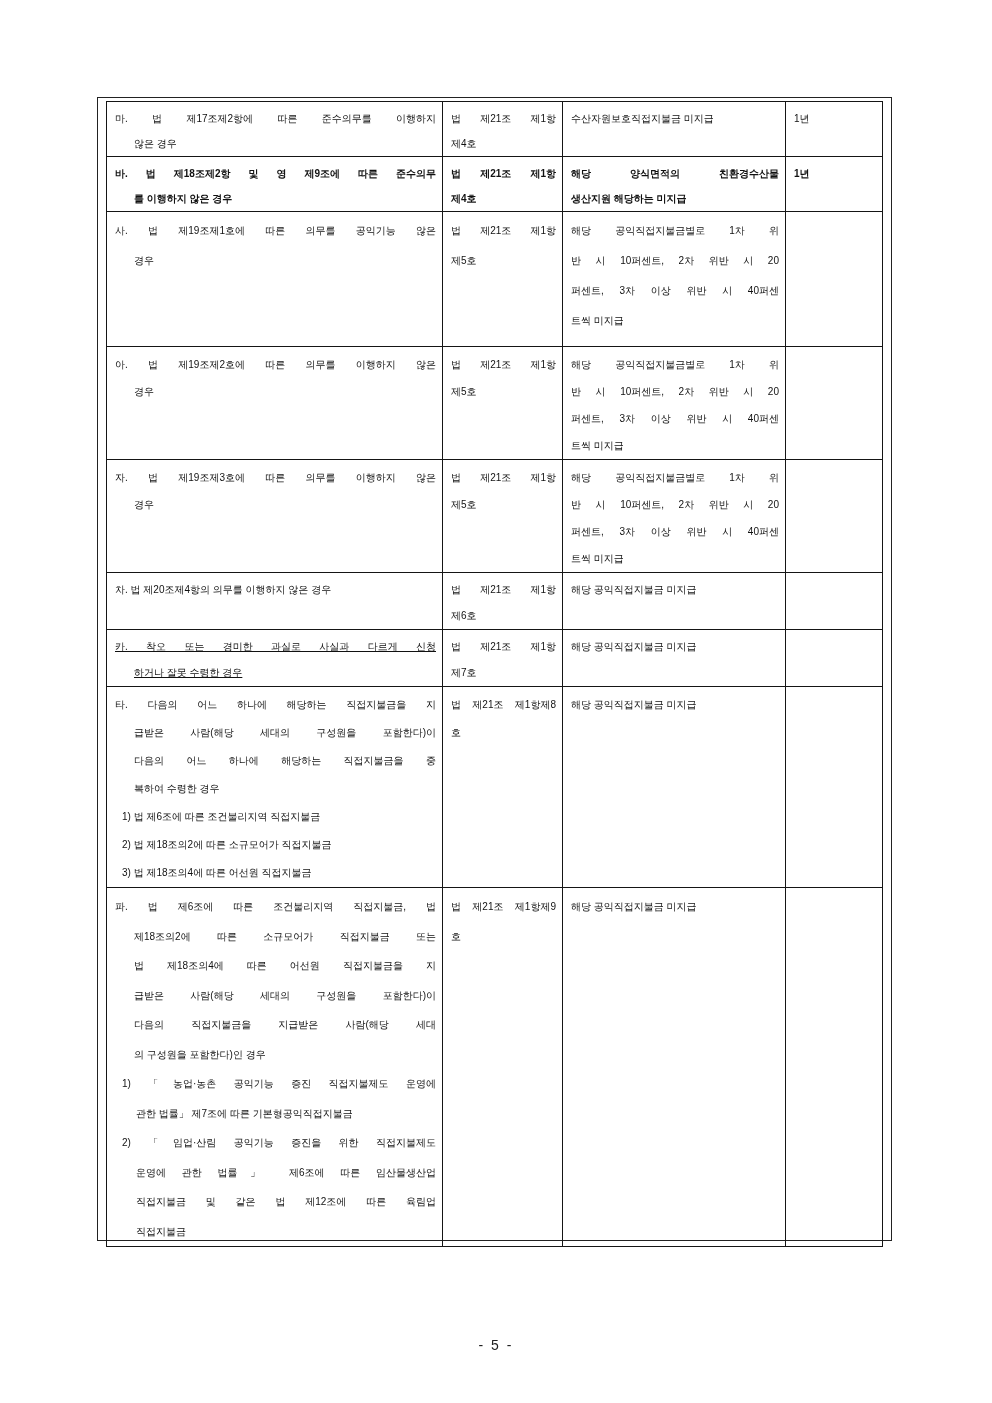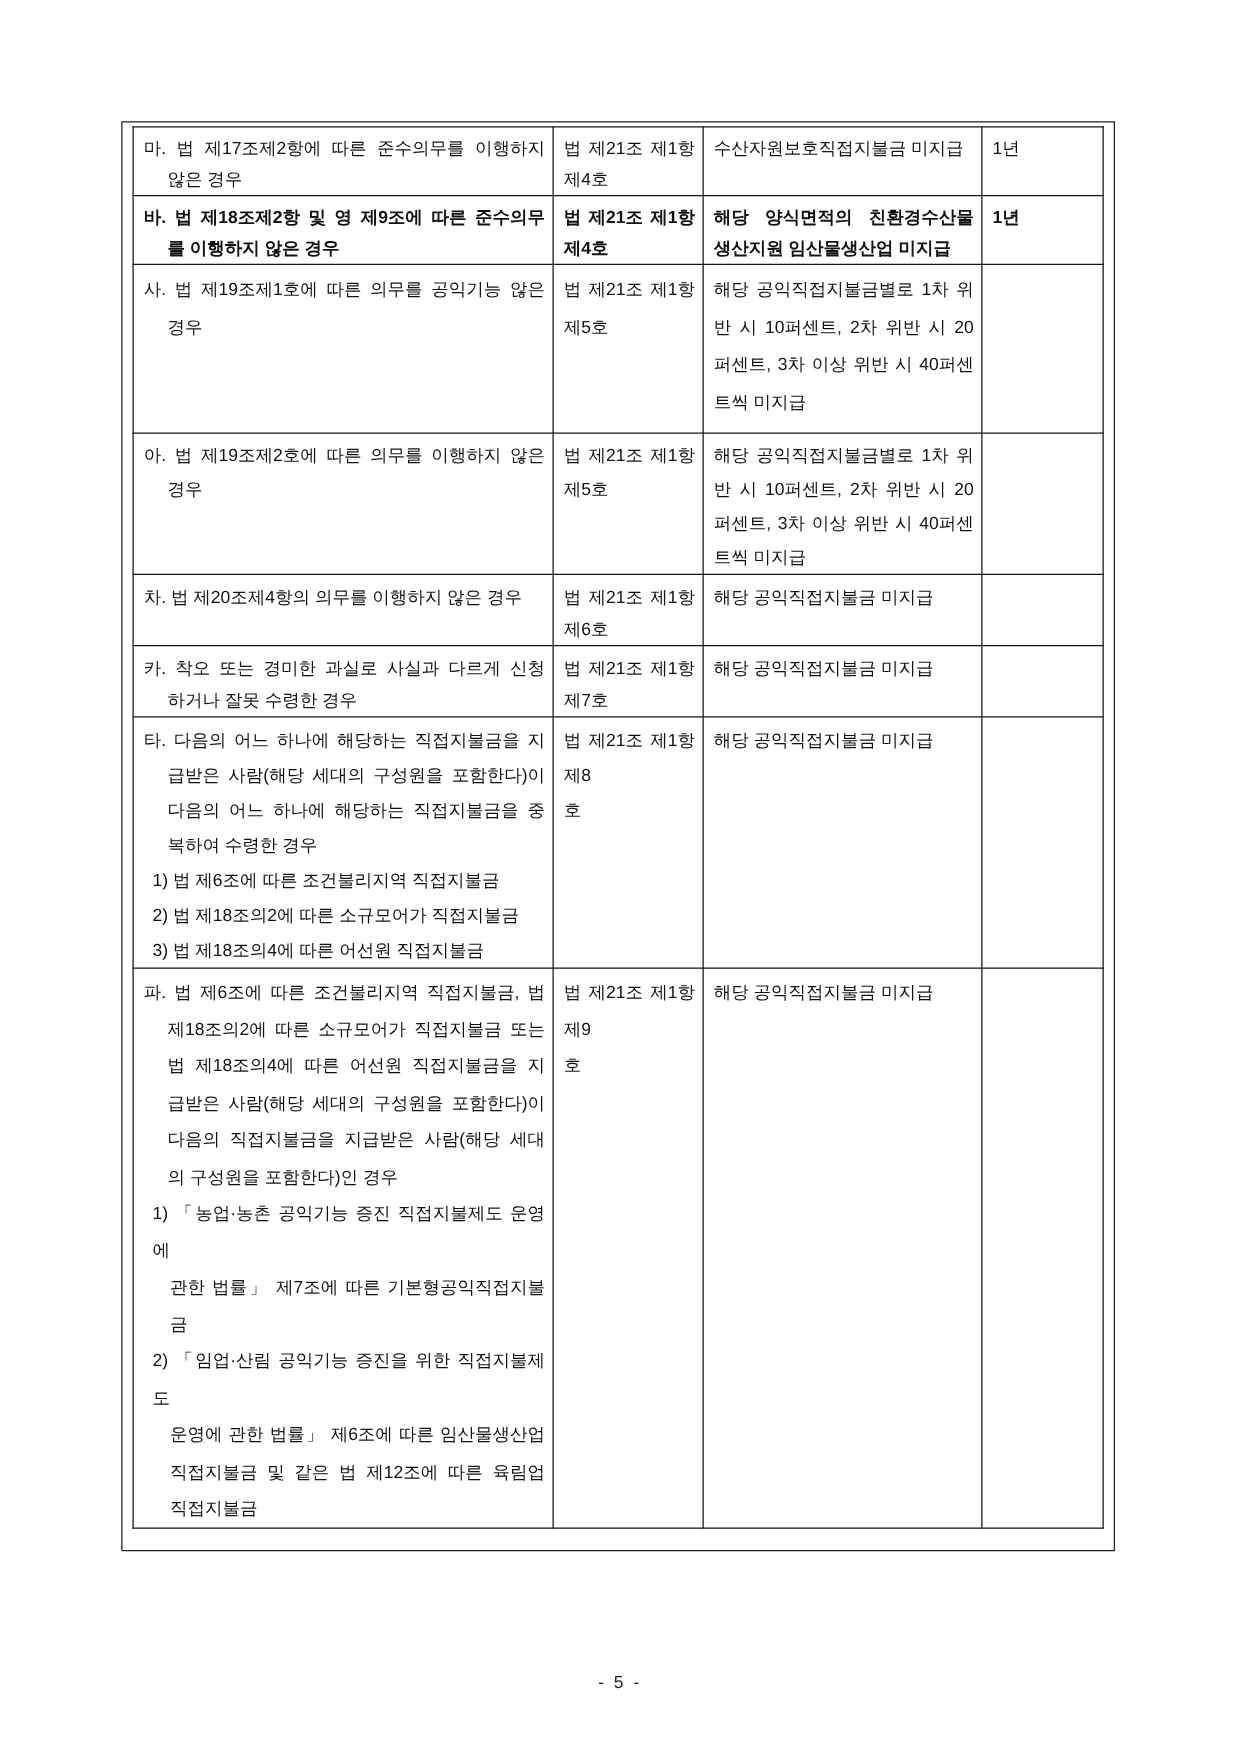--- a/index.html
+++ b/index.html
@@ -11,21 +11,21 @@
     position:absolute;left:97px;top:97px;width:795px;height:1144px;
     border:1.4px solid #222;box-sizing:border-box;background:#fff;
   }
   table.vt{
     position:absolute;left:106px;top:101px;width:776px;
     border-collapse:collapse;table-layout:fixed;
   }
   table.vt td{
     border:1.5px solid #151515;vertical-align:top;
     padding:4px 0 0 0;overflow:hidden;box-sizing:border-box;
-    font-size:14px;
+    font-size:10px;
   }
   .ln{text-align:justify;padding-right:6px;}
   .ln.j{text-align-last:justify;}
   .i-first{padding-left:8px;}
   .i-cont{padding-left:27px;}
   .i-num{padding-left:15px;}
   .i-numcont{padding-left:29px;}
   .page-number{
     position:absolute;top:1337px;left:0;width:992px;text-align:center;
     font-size:14px;letter-spacing:2px;color:#222;
@@ -64,21 +64,21 @@
         <td style="line-height: 25px;">
           <div class="ln i-first j">바. 법 제18조제2항 및 영 제9조에 따른 준수의무</div>
           <div class="ln i-cont">를 이행하지 않은 경우</div>
         </td>
         <td style="line-height: 25px;">
           <div class="ln i-first j">법 제21조 제1항</div>
           <div class="ln i-first">제4호</div>
         </td>
         <td style="line-height: 25px;">
           <div class="ln i-first j">해당 양식면적의 친환경수산물</div>
-          <div class="ln i-first">생산지원 임산물생산업 미지급</div>
+          <div class="ln i-first">생산지원 해당하는 미지급</div>
         </td>
         <td style="line-height: 25px;">
           <div class="ln i-first">1년</div>
         </td>
       </tr>
       <tr style="height: 135px;">
         <td style="line-height: 30px;">
           <div class="ln i-first j">사. 법 제19조제1호에 따른 의무를 공익기능 않은</div>
           <div class="ln i-cont">경우</div>
         </td>
@@ -104,35 +104,52 @@
           <div class="ln i-first">제5호</div>
         </td>
         <td style="line-height: 27px;">
           <div class="ln i-first j">해당 공익직접지불금별로 1차 위</div>
           <div class="ln i-first j">반 시 10퍼센트, 2차 위반 시 20</div>
           <div class="ln i-first j">퍼센트, 3차 이상 위반 시 40퍼센</div>
           <div class="ln i-first">트씩 미지급</div>
         </td>
         <td style="line-height: 27px;"></td>
       </tr>
+      <tr style="height: 112px;">
+        <td style="line-height: 27px;">
+          <div class="ln i-first j">자. 법 제19조제3호에 따른 의무를 이행하지 않은</div>
+          <div class="ln i-cont">경우</div>
+        </td>
+        <td style="line-height: 27px;">
+          <div class="ln i-first j">법 제21조 제1항</div>
+          <div class="ln i-first">제5호</div>
+        </td>
+        <td style="line-height: 27px;">
+          <div class="ln i-first j">해당 공익직접지불금별로 1차 위</div>
+          <div class="ln i-first j">반 시 10퍼센트, 2차 위반 시 20</div>
+          <div class="ln i-first j">퍼센트, 3차 이상 위반 시 40퍼센</div>
+          <div class="ln i-first">트씩 미지급</div>
+        </td>
+        <td style="line-height: 27px;"></td>
+      </tr>
       <tr style="height: 53px;">
         <td style="line-height: 26px;">
           <div class="ln i-first">차. 법 제20조제4항의 의무를 이행하지 않은 경우</div>
         </td>
         <td style="line-height: 26px;">
           <div class="ln i-first j">법 제21조 제1항</div>
           <div class="ln i-first">제6호</div>
         </td>
         <td style="line-height: 26px;">
           <div class="ln i-first">해당 공익직접지불금 미지급</div>
         </td>
         <td style="line-height: 26px;"></td>
       </tr>
       <tr style="height: 55px;">
-        <td style="line-height: 26px;">
+        <td style="line-height: 26px; text-decoration: underline;">
           <div class="ln i-first j">카. 착오 또는 경미한 과실로 사실과 다르게 신청</div>
           <div class="ln i-cont">하거나 잘못 수령한 경우</div>
         </td>
         <td style="line-height: 26px;">
           <div class="ln i-first j">법 제21조 제1항</div>
           <div class="ln i-first">제7호</div>
         </td>
         <td style="line-height: 26px;">
           <div class="ln i-first">해당 공익직접지불금 미지급</div>
         </td>

